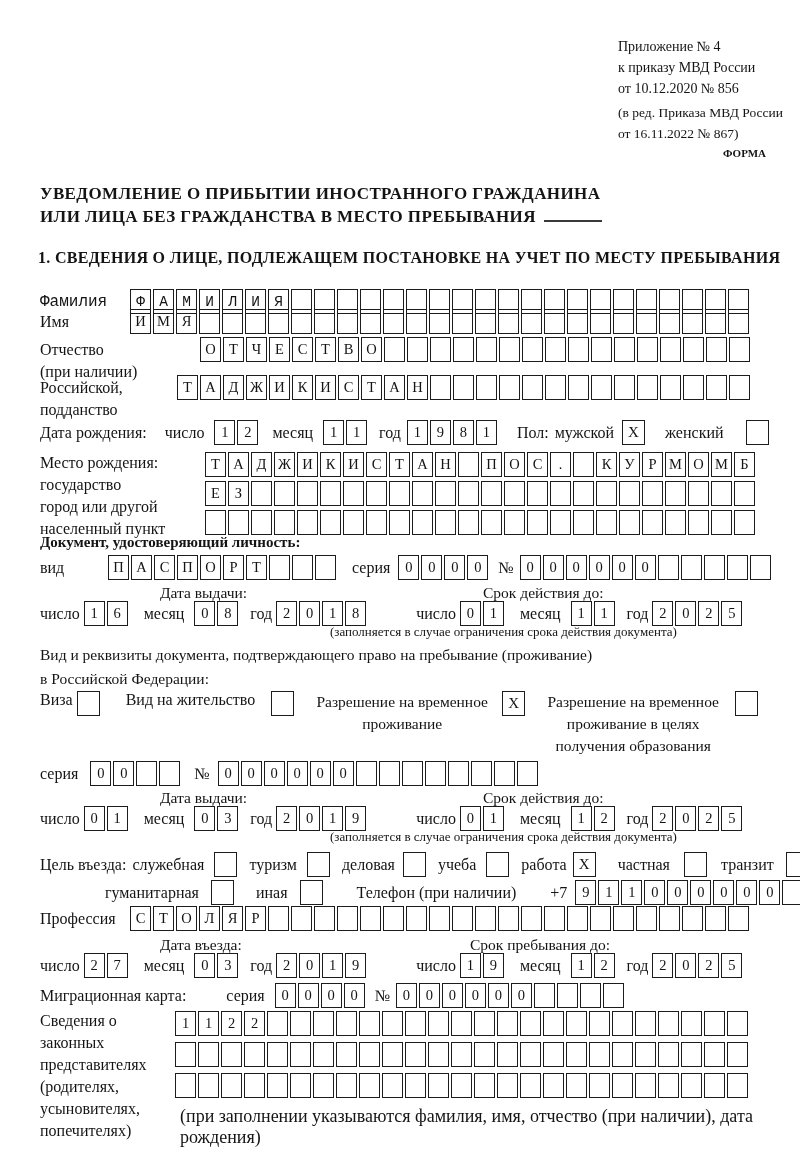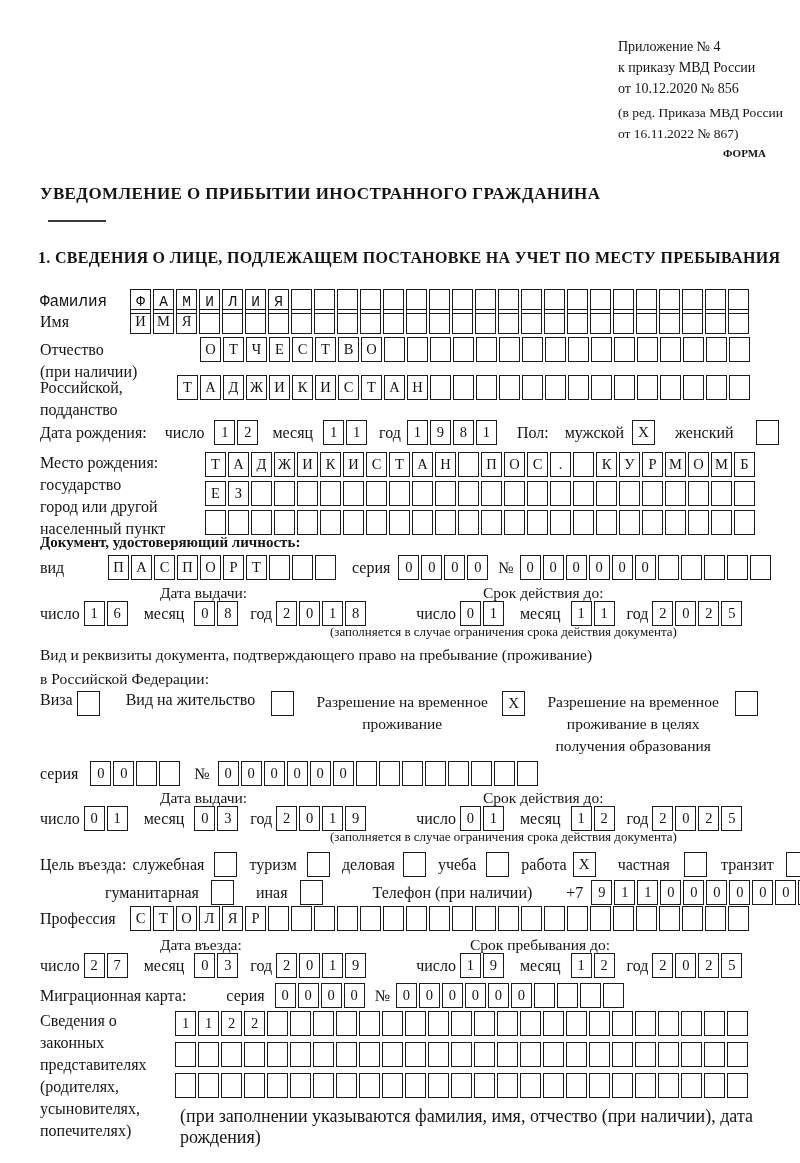--- a/index.html
+++ b/index.html
@@ -45,21 +45,21 @@
   <div>от 10.12.2020 № 856</div>
   <div style="font-size:13.5px; margin-top:3px;">(в ред. Приказа МВД России</div>
   <div style="font-size:13.5px;">от 16.11.2022 № 867)</div>
 </div>
 
 <div class="abs bold" style="left:620px; top:147px; width:146px; text-align:right; font-size:11px;">ФОРМА</div>
 
 <div class="abs bold centered" style="left:40px; top:182px; width:720px; font-size:17px; line-height:23px; letter-spacing:0.4px;">
   <div>УВЕДОМЛЕНИЕ О ПРИБЫТИИ ИНОСТРАННОГО ГРАЖДАНИНА</div>
   <div>
-    <span class="underline-blank"></span>
+    <span>ИЛИ ЛИЦА БЕЗ ГРАЖДАНСТВА В МЕСТО ПРЕБЫВАНИЯ</span><span class="underline-blank"></span>
   </div>
 </div>
 
 <div class="abs bold" style="left:38px; top:249px; width:728px; font-size:16px; letter-spacing:0.3px; white-space:nowrap;">1. СВЕДЕНИЯ О ЛИЦЕ, ПОДЛЕЖАЩЕМ ПОСТАНОВКЕ НА УЧЕТ ПО МЕСТУ ПРЕБЫВАНИЯ</div>
 
 <div class="row" style="left:40px; top:289px;font-family:Liberation Mono, monospace;">
   <span class="lbl" style="width:90px;">Фамилия</span>
   <span class="boxes">
       <span class="box">Ф</span>
       <span class="box">А</span>
@@ -204,21 +204,21 @@
       <span class="box">1</span>
     </span>
   <span class="lbl" style="margin-left:10px;">год</span>
   <span class="boxes" style="margin-left:6px;">
       <span class="box">1</span>
       <span class="box">9</span>
       <span class="box">8</span>
       <span class="box">1</span>
     </span>
   <span class="lbl" style="margin-left:18px;">Пол:</span>
-  <span class="lbl" style="margin-left:16px;">мужской</span>
+  <span class="lbl" style="margin-left:6px;">мужской</span>
   <span class="cbx" style="margin-left:8px;">X</span>
   <span class="lbl" style="margin-left:20px;">женский</span>
   <span class="cbx" style="margin-left:22px;"></span>
 </div>
 
 <div class="abs lblcol" style="left:40px; top:452px;">
   <div>Место рождения:</div>
   <div>государство</div>
   <div>город или другой</div>
   <div>населенный пункт</div>
@@ -495,21 +495,21 @@
   <span class="cbx" style="margin-left:14px;"></span>
   <span class="lbl" style="margin-left:14px;">транзит</span>
   <span class="cbx" style="margin-left:12px;"></span>
 </div>
 
 <div class="row" style="left:105px; top:880px;">
   <span class="lbl">гуманитарная</span>
   <span class="cbx" style="margin-left:12px;"></span>
   <span class="lbl" style="margin-left:22px;">иная</span>
   <span class="cbx" style="margin-left:12px;"></span>
-  <span class="lbl" style="margin-left:50px;">Телефон (при наличии)</span>
+  <span class="lbl" style="margin-left:34px;">Телефон (при наличии)</span>
   <span class="lbl" style="margin-left:34px;">+7</span>
   <span class="boxes" style="margin-left:8px;">
       <span class="box">9</span>
       <span class="box">1</span>
       <span class="box">1</span>
       <span class="box">0</span>
       <span class="box">0</span>
       <span class="box">0</span>
       <span class="box">0</span>
       <span class="box">0</span>

